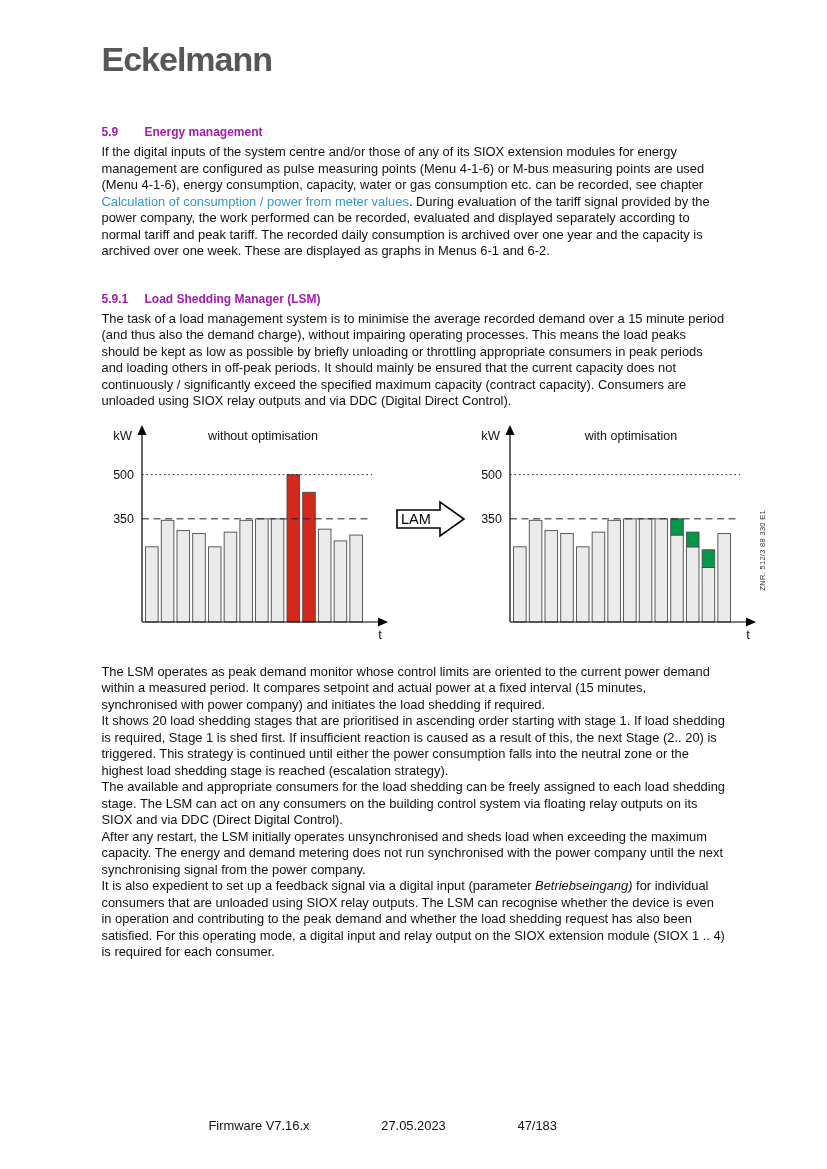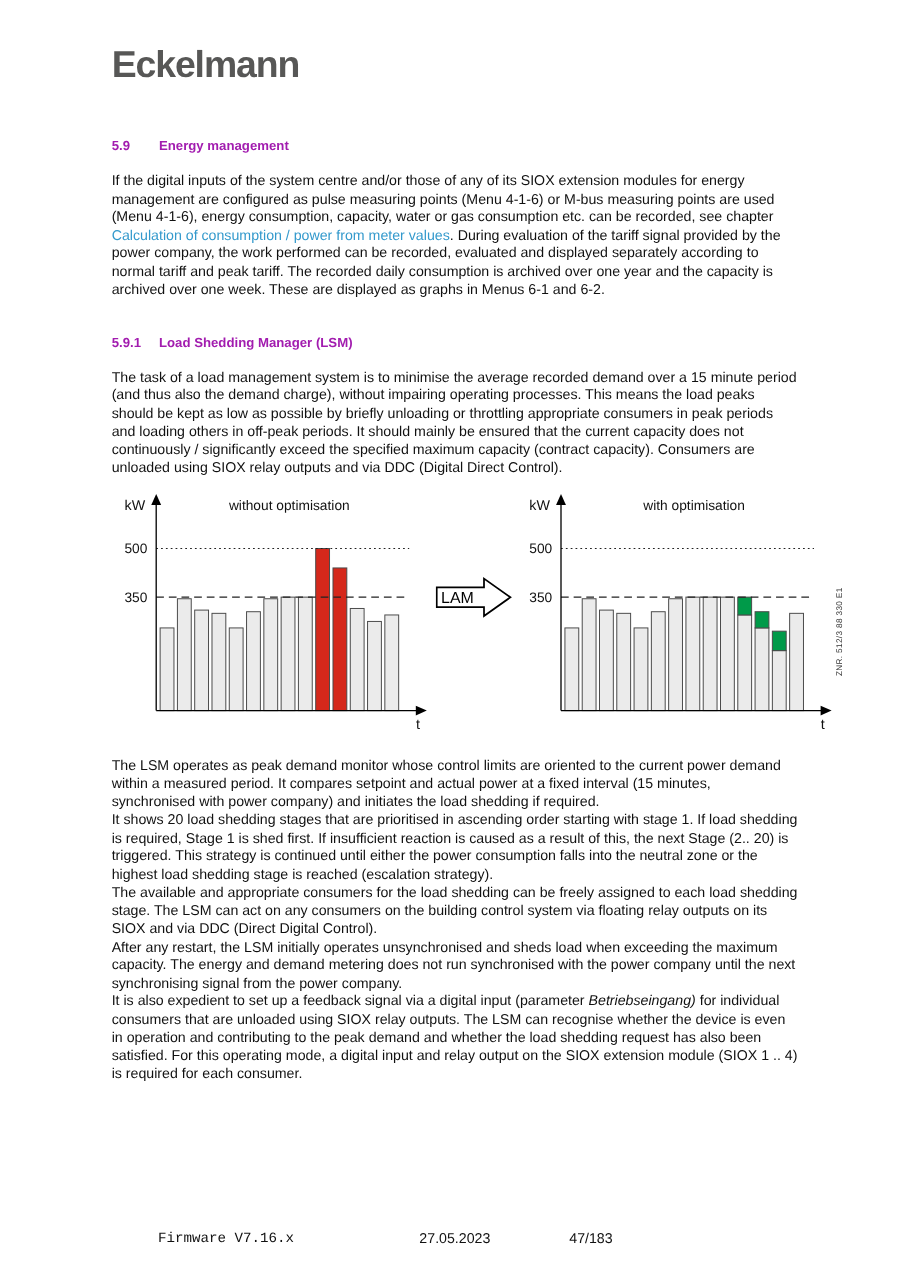--- a/index.html
+++ b/index.html
@@ -24,42 +24,42 @@
     font-size:12px;
     font-weight:700;
     color:#a21caf;
   }
   .h-main { margin-top:46px; }
   .h-sub  { margin-top:32px; }
   .h-num  { display:inline-block; min-width:43px; }
   .body {
     font-size:12.9px;
     line-height:1.28;
-    margin-top:17px;
+    margin-top:5px;
     color:#111111;
   }
   .body p { margin:0; }
   .doclink { color:#3399cc; text-decoration:none; cursor:pointer; }
   .em { font-style:italic; }
   .figure { position:relative; height:230px; margin-top:14px; }
   .chart { position:absolute; top:0; left:0; }
   .chart-right { left:368px; }
   .lam-arrow { position:absolute; left:294px; top:76px; }
   .lam-arrow text { font-family:"Liberation Sans", sans-serif; font-size:14.5px; fill:#000; }
   .znr {
     position:absolute; left:656px; top:86px;
     writing-mode:vertical-rl; transform:rotate(180deg);
     font-size:7.5px; color:#333; letter-spacing:0.3px; white-space:nowrap;
   }
   .after-figure { margin-top:10px; }
   .footer {
     position:absolute; left:70px; right:70px; bottom:36px;
     display:flex; font-size:12.9px; color:#111111;
   }
-  .footer span:nth-child(1){ flex:1; text-align:center;font-family:Liberation Mono, monospace; }
+  .footer span:nth-child(1){ flex:1; text-align:right; }
   .footer span:nth-child(2){ flex:1; text-align:center; }
   .footer span:nth-child(3){ flex:1; text-align:left; }
 </style>
 </head>
 <body>
 
 <div class="page">
 
   <div class="logo">Eckelmann</div>
 

